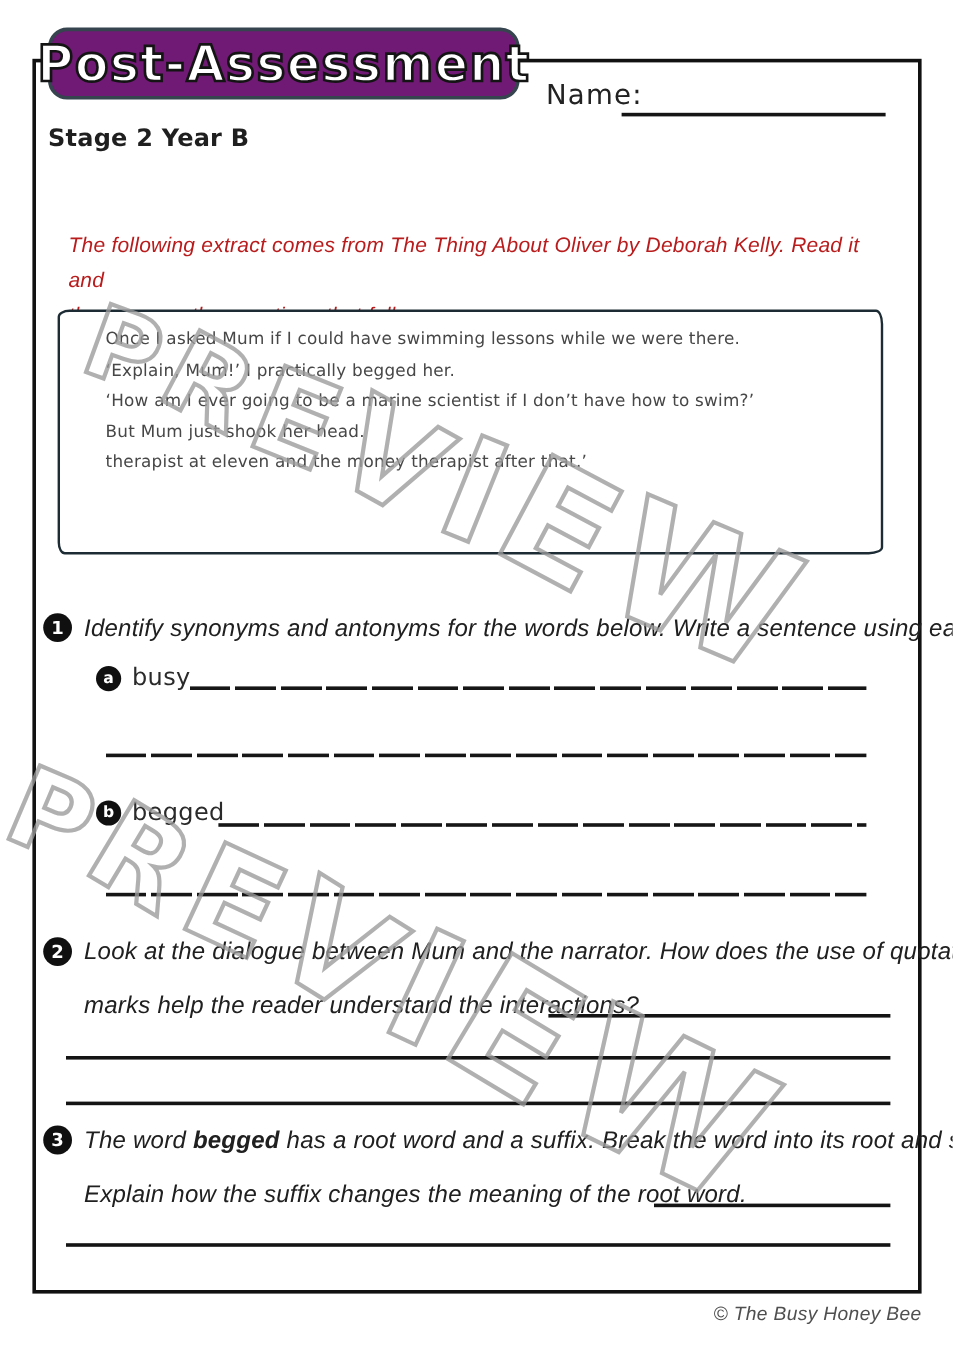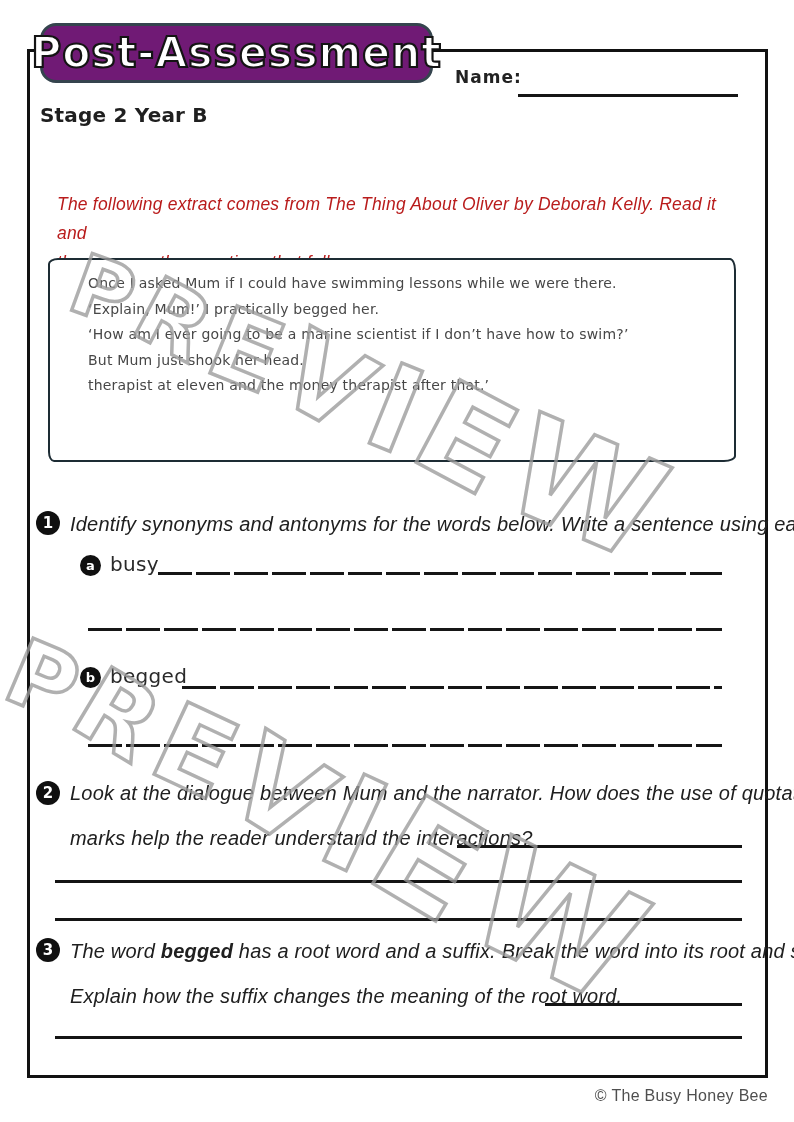--- a/index.html
+++ b/index.html
@@ -11,21 +11,21 @@
   .frame{position:absolute;left:27px;top:49px;width:741px;height:1029px;
     border:3px solid var(--frame,#111);box-sizing:border-box;background:transparent;}
   
   .title-box{position:absolute;left:40px;top:23px;width:393px;height:60px;background:#701a75;
     border:3px solid var(--title-box-border,#35444e);border-radius:16px;box-sizing:border-box;
     display:flex;align-items:center;justify-content:center;z-index:3;}
   .title-box .bubble{
     font-size:41px;font-weight:800;letter-spacing:1px;color:#fff;
     -webkit-text-stroke:2.2px #141414;white-space:nowrap;transform:scaleY(1.02);}
   
-  .name-label{position:absolute;left:455px;top:67px;font-size:17px;letter-spacing:1px;color:#222;font-weight:bold;}
+  .name-label{position:absolute;left:455px;top:67px;font-size:23px;letter-spacing:1px;color:#222;}
   .name-line{position:absolute;left:518px;top:94px;width:220px;height:2.5px;background:#151515;}
   
   .stage{position:absolute;left:40px;top:103px;font-size:20px;font-weight:800;letter-spacing:.2px;text-align:right;}
   .unit{position:absolute;left:57px;top:139px;font-size:24px;font-weight:800;letter-spacing:.2px;}
   
   .intro{position:absolute;left:57px;top:190px;width:690px;font-family:"Liberation Sans",sans-serif;
     font-style:italic;font-size:17.5px;line-height:29px;color:#b91c1c;letter-spacing:.2px;}
   
   .extract-box{position:absolute;left:48px;top:258px;width:688px;height:204px;box-sizing:border-box;
     border:2.5px solid var(--box-border,#1d2c34);
@@ -56,21 +56,21 @@
   .wm span:nth-child(2){font-size:.66em;transform:rotate(3deg);}
   .wm span:nth-child(3){font-size:.72em;transform:rotate(-3deg);}
   .wm span:nth-child(4){font-size:.79em;transform:rotate(4deg);}
   .wm span:nth-child(5){font-size:.86em;transform:rotate(-3deg);}
   .wm span:nth-child(6){font-size:.93em;transform:rotate(3deg);}
   .wm span:nth-child(7){font-size:1em;transform:rotate(-2deg);}
   .wm1{left:112px;top:200px;font-size:138px;transform:rotate(25deg);}
   .wm2{left:58px;top:580px;font-size:152px;transform:rotate(28deg);}
   
   .footer{position:absolute;right:26px;top:1087px;font-family:"Liberation Sans",sans-serif;
-    font-size:16px;color:var(--footer-text,#4f4f4f);letter-spacing:.3px;}
+    font-size:16px;color:var(--footer-text,#4f4f4f);letter-spacing:.3px;font-style:italic;}
 </style>
 </head>
 <body>
 
 <div class="page">
 
   <div class="frame"></div>
 
   <div class="title-box">
     <span class="bubble">Post-Assessment</span>

